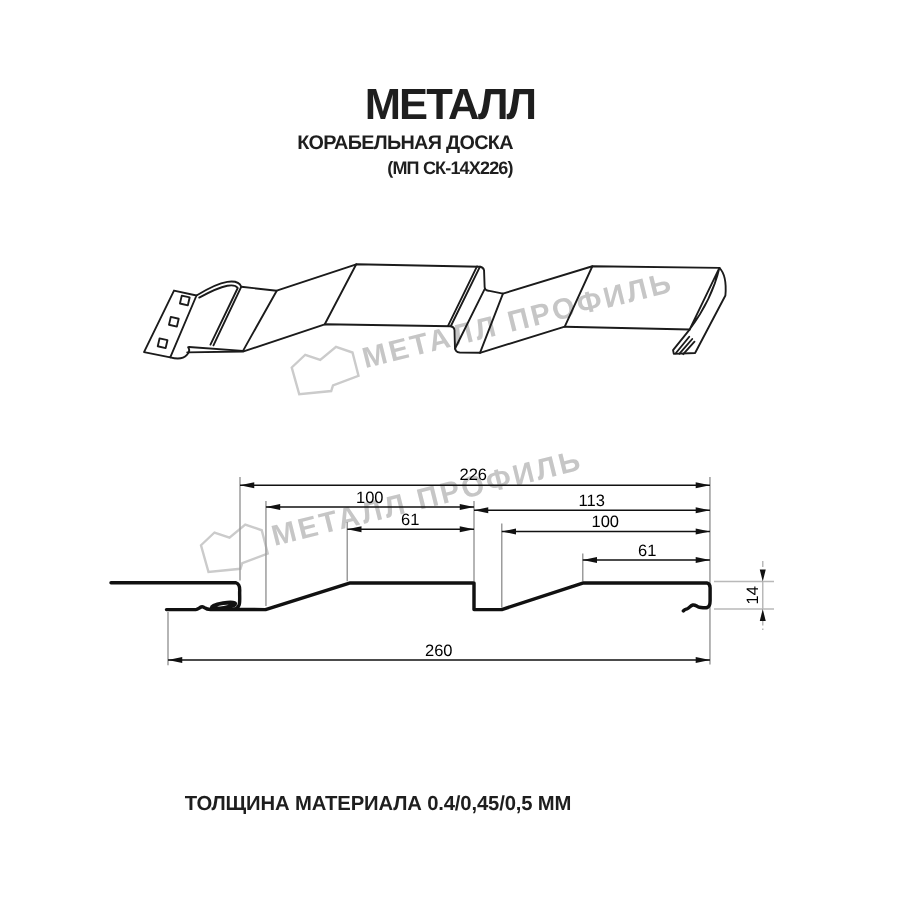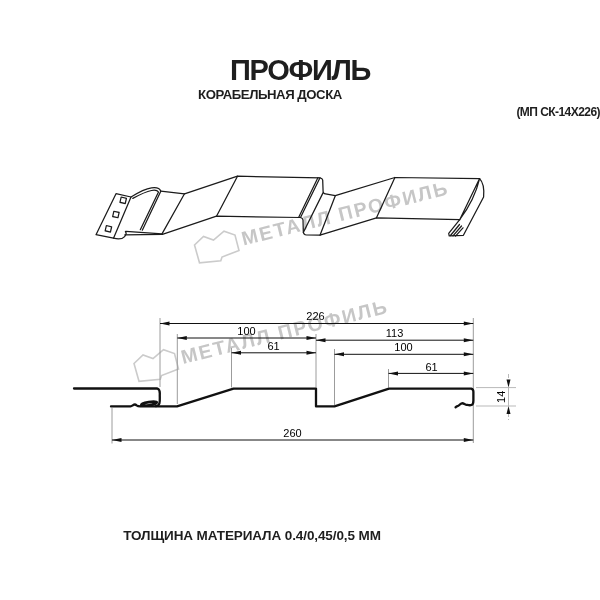--- a/index.html
+++ b/index.html
@@ -2,25 +2,25 @@
 <html><head>
 <meta charset="utf-8">
 <style>
   html,body{margin:0;padding:0;width:600px;height:600px;background:#ffffff;overflow:hidden}
   body{font-family:"Liberation Sans",sans-serif;color:#1e1e1e}
   .abs{position:absolute}
 </style>
 </head>
 <body>
 
-<div class="abs" style="left:0;top:54px;width:600px;text-align:center;font-size:29px;font-weight:bold;letter-spacing:-1.3px;">ПРОФИЛЬ</div>
+<div class="abs" style="left:0;top:54px;width:600px;text-align:center;font-size:29px;font-weight:bold;letter-spacing:-1.3px;">МЕТАЛЛ</div>
 
 <div class="abs" style="left:0;top:87px;width:540px;text-align:center;font-size:13.2px;font-weight:bold;letter-spacing:-0.45px;">КОРАБЕЛЬНАЯ ДОСКА</div>
 
-<div class="abs" style="left:0;top:105px;width:600px;text-align:right;font-size:12px;font-weight:bold;letter-spacing:-0.55px;">(МП СК-14Х226)</div>
+<div class="abs" style="left:0;top:105px;width:600px;text-align:center;font-size:12px;font-weight:bold;letter-spacing:-0.55px;">(МП СК-14Х226)</div>
 
 <div class="abs" style="left:0;top:527.5px;width:504px;text-align:center;font-size:13.5px;font-weight:bold;letter-spacing:-0.1px;">ТОЛЩИНА МАТЕРИАЛА 0.4/0,45/0,5 ММ</div>
 
 <svg class="abs" style="left:0;top:0" width="600" height="600" viewBox="0 0 600 600">
 
   <g stroke="#cbcbcb" stroke-width="1.6" fill="none">
     <polygon points="194.5,245 203.5,236.5 213.5,240 224,231.2 235,235 239,250.5 222,257 220.8,260.7 199.5,262.8"></polygon>
   </g>
 
   <text x="243.5" y="245.5" transform="rotate(-14 243.5 245.5)" font-size="19.5" font-weight="bold" fill="#c6c6c6" textLength="211" lengthAdjust="spacing">МЕТАЛЛ ПРОФИЛЬ</text>

